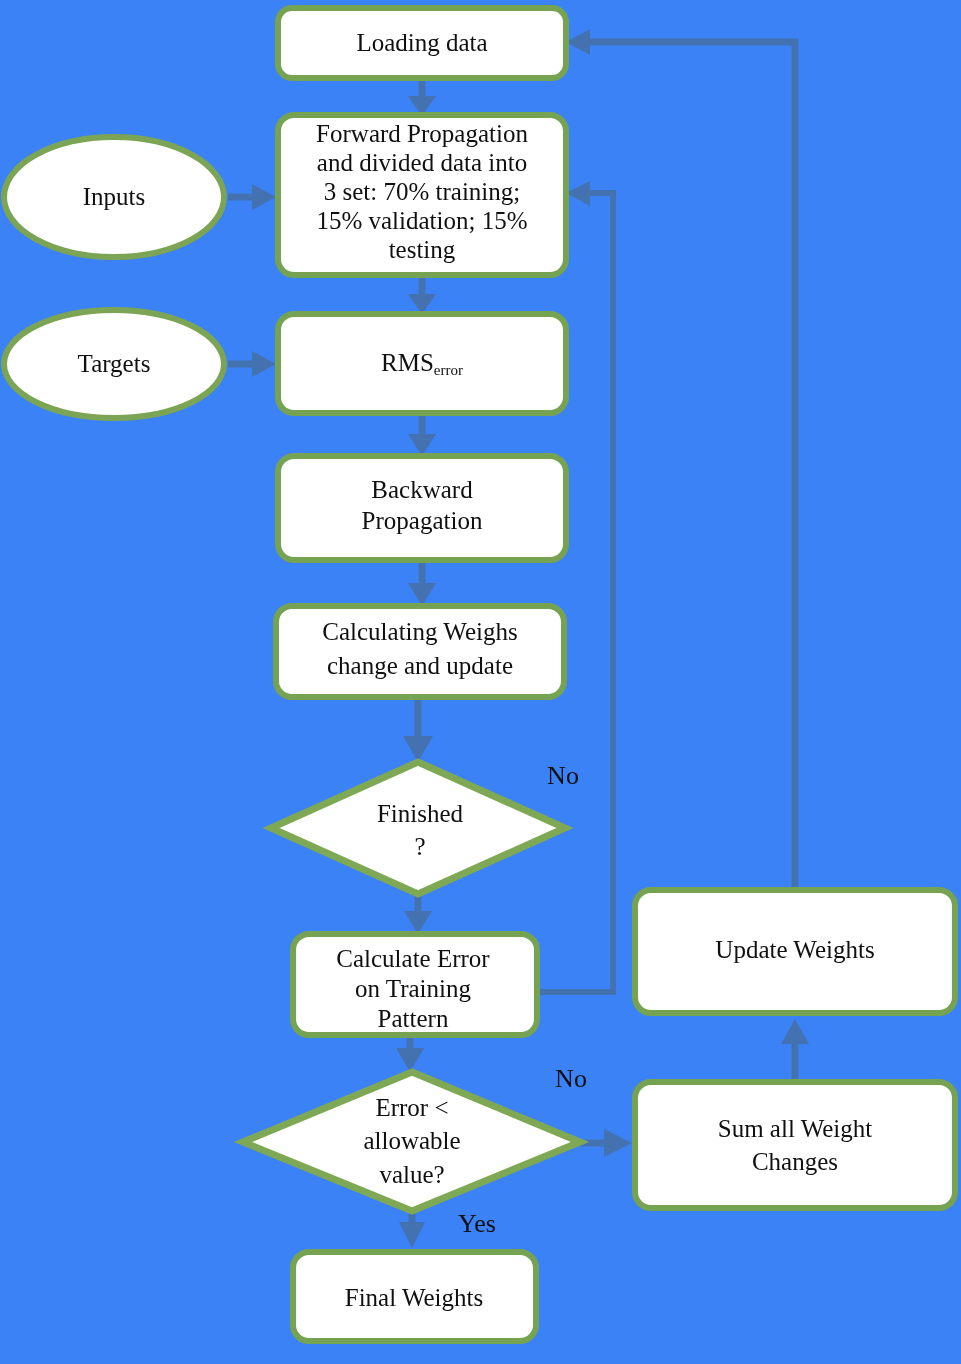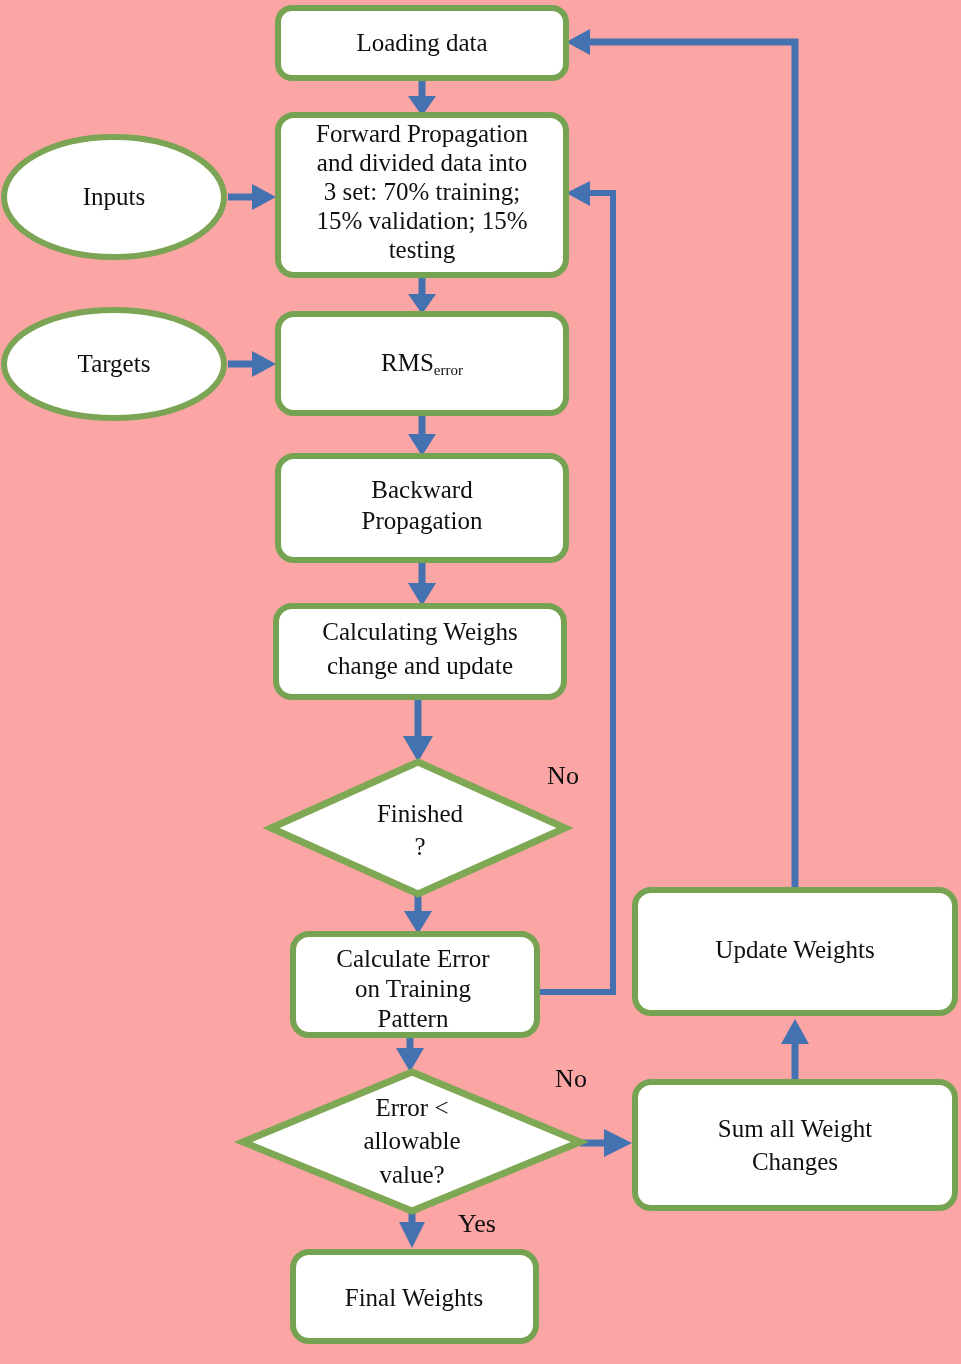--- a/index.html
+++ b/index.html
@@ -11,21 +11,21 @@
   body {
     width: 961px;
     height: 1364px;
     font-family: "Liberation Serif", "DejaVu Serif", serif;
     overflow: hidden;
   }
   #flowchart-root {
     position: relative;
     width: 961px;
     height: 1364px;
-    background: #fca5a5;
+    background: #3b82f6;
   }
   svg.canvas {
     display: block;
     width: 961px;
     height: 1364px;
   }
   .node-shape {
     fill: #ffffff;
     stroke: #76a352;
     stroke-width: 6;

